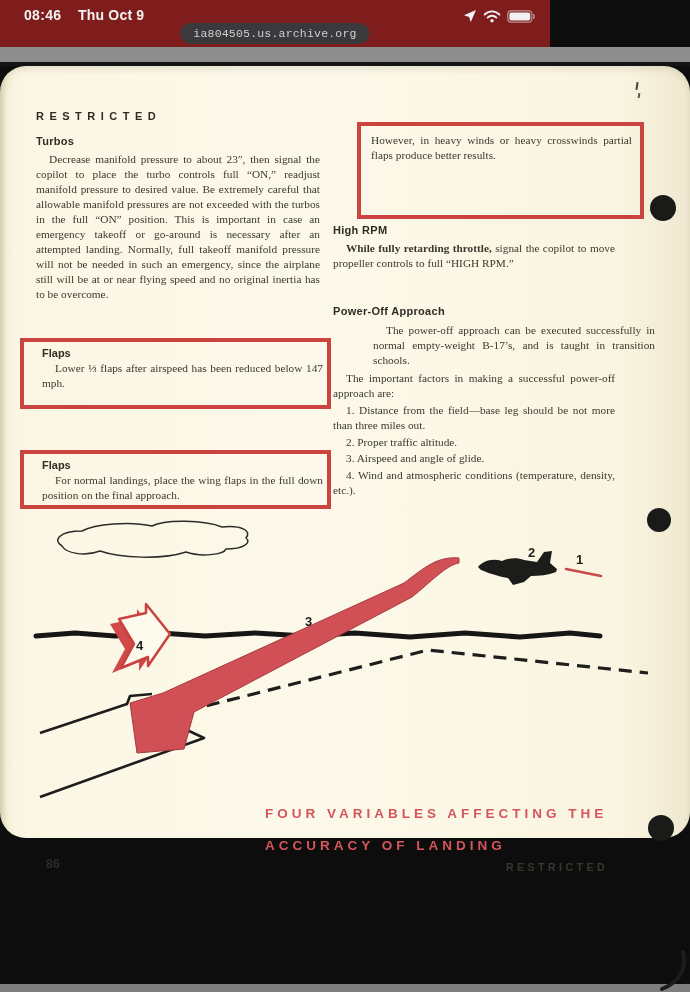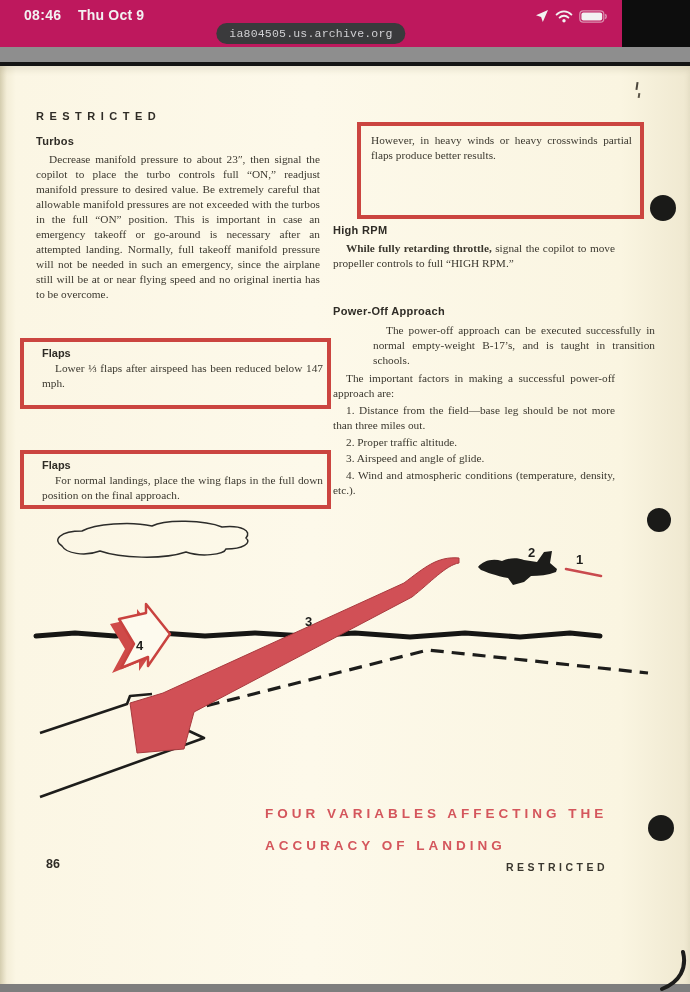--- a/index.html
+++ b/index.html
@@ -1,35 +1,35 @@
 <!DOCTYPE html>
 <html><head>
 <meta charset="utf-8">
 <style>
   html,body{margin:0;padding:0;background:#000;}
   #screen{position:relative;width:690px;height:992px;overflow:hidden;background:#0d0d0d;
           font-family:"Liberation Sans",sans-serif;}
 
   
-  .statusbar{position:absolute;left:0;top:0;width:622px;height:47px;background:#be185d;}
+  .statusbar{position:absolute;left:0;top:0;width:550px;height:47px;background:#7f1d1d;}
   .sb-time{position:absolute;left:24px;top:7px;color:#f2f2f2;font-size:14px;font-weight:700;letter-spacing:.3px;}
   .sb-date{position:absolute;left:78px;top:7px;color:#f2f2f2;font-size:14px;font-weight:600;letter-spacing:.2px;}
   .sb-icons{position:absolute;right:14px;top:9px;display:flex;align-items:center;gap:6px;}
   .url-pill{position:absolute;left:50%;top:23px;transform:translateX(-50%);
             background:#3a3a3c;border-radius:13px;padding:4px 13px;
             color:#cfcfd2;font-size:11.5px;letter-spacing:.2px;font-family:Liberation Mono, monospace;}
 
   .strip-top{position:absolute;left:0;top:47px;width:690px;height:15px;background:#8e8e8e;}
   .strip-dark{position:absolute;left:0;top:62px;width:690px;height:4px;background:#141414;}
   .strip-bottom{position:absolute;left:0;top:984px;width:690px;height:8px;background:#7e7e7e;}
 
   
-  .page{position:absolute;left:0;top:66px;width:690px;height:918px;
+  .page{position:absolute;left:0;top:66px;width:690px;height:772px;
         background:linear-gradient(90deg,#ddd5b8 0px,#f4eed8 7px,#fbf6e4 16px,#fdf9ea 45%,#faf5e1 90%,#efe8d0 100%);
-        box-shadow:inset 0 4px 6px rgba(90,80,50,.12);}
+        box-shadow:inset 0 4px 6px rgba(90,80,50,.12);border-radius:26px;}
 
   .sans-h{position:absolute;font-family:"Liberation Sans",sans-serif;font-weight:700;
           font-size:11px;color:#2f2c26;letter-spacing:.3px;}
   .serif-p{position:absolute;font-family:"Liberation Serif",serif;font-size:11.3px;line-height:15px;
            color:#3b382f;text-align:justify;text-indent:13px;margin:0;}
   .noindent{text-indent:0;}
 
   .restricted-top{left:36px;top:44px;letter-spacing:5.5px;font-size:11px;}
   .turbos-h{left:36px;top:69px;}
   .turbos-p{left:36px;top:86px;width:284px;}

